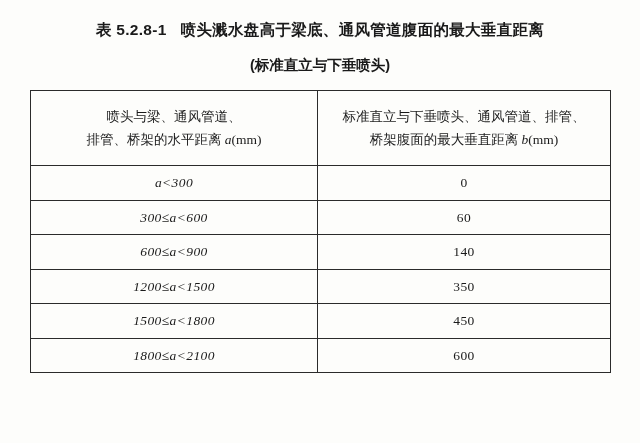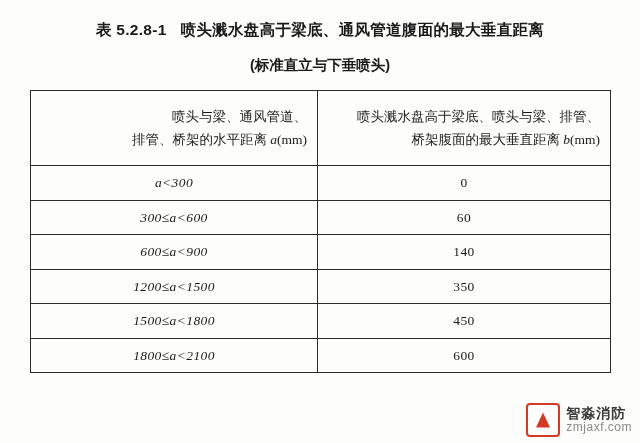--- a/index.html
+++ b/index.html
@@ -67,21 +67,21 @@
   }
   .col-a { width: 287px; }
   .col-b { width: 293px; }
   .ital {
     font-family: "Liberation Serif", serif;
     font-style: italic;
   }
   .unit {
     font-style: normal;
   }
-  .hdr-line { display: block; text-align: right; }
+  .hdr-line { display: block; }
 
   
   .watermark {
     position: absolute;
     right: 8px;
     bottom: 6px;
     display: flex;
     align-items: center;
     gap: 6px;
   }
@@ -138,21 +138,21 @@
       <col class="col-a">
       <col class="col-b">
     </colgroup>
     <thead>
       <tr>
         <th>
           <span class="hdr-line">喷头与梁、通风管道、</span>
           <span class="hdr-line"><span>排管、桥架的水平距离 </span><span class="ital">a</span><span class="unit">(mm)</span></span>
         </th>
         <th>
-          <span class="hdr-line">喷头溅水盘高于梁底、喷头与梁、排管、</span>
+          <span class="hdr-line">标准直立与下垂喷头、通风管道、排管、</span>
           <span class="hdr-line"><span>桥架腹面的最大垂直距离 </span><span class="ital">b</span><span class="unit">(mm)</span></span>
         </th>
       </tr>
     </thead>
     <tbody>
       <tr>
         <td class="ital">a&lt;300</td>
         <td>0</td>
       </tr>
       <tr>
@@ -171,23 +171,14 @@
         <td class="ital">1500≤a&lt;1800</td>
         <td>450</td>
       </tr>
       <tr>
         <td class="ital">1800≤a&lt;2100</td>
         <td>600</td>
       </tr>
     </tbody>
   </table>
 
-  <div class="watermark">
-    <div class="wm-logo">
-      <div class="flame"></div>
-    </div>
-    <div class="wm-text">
-      <div class="wm-title">智淼消防</div>
-      <div class="wm-url">zmjaxf.com</div>
-    </div>
-  </div>
 
 </div>
 
 </body></html>

